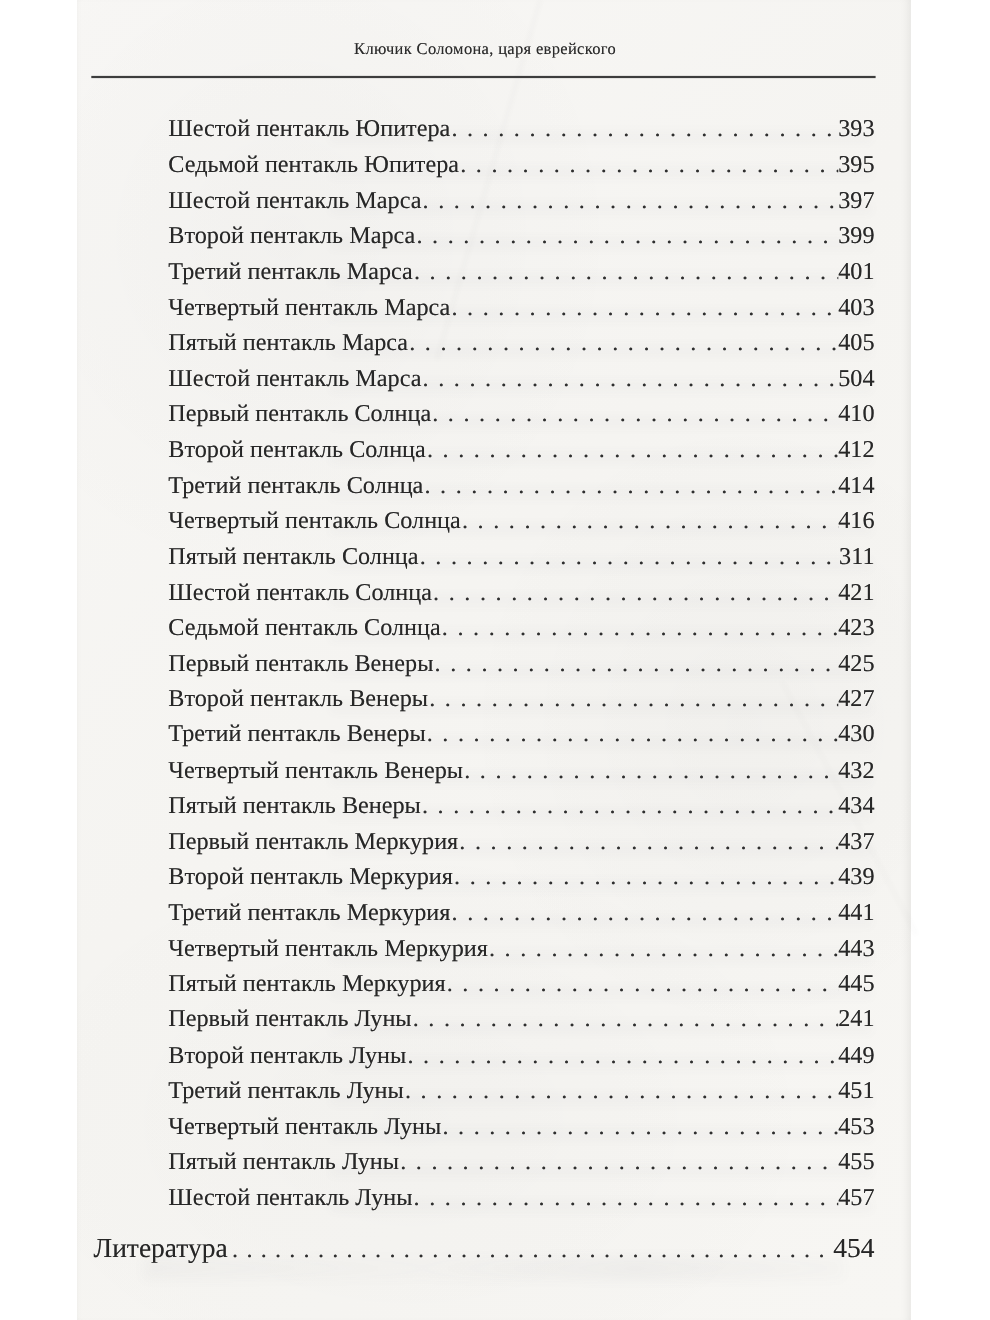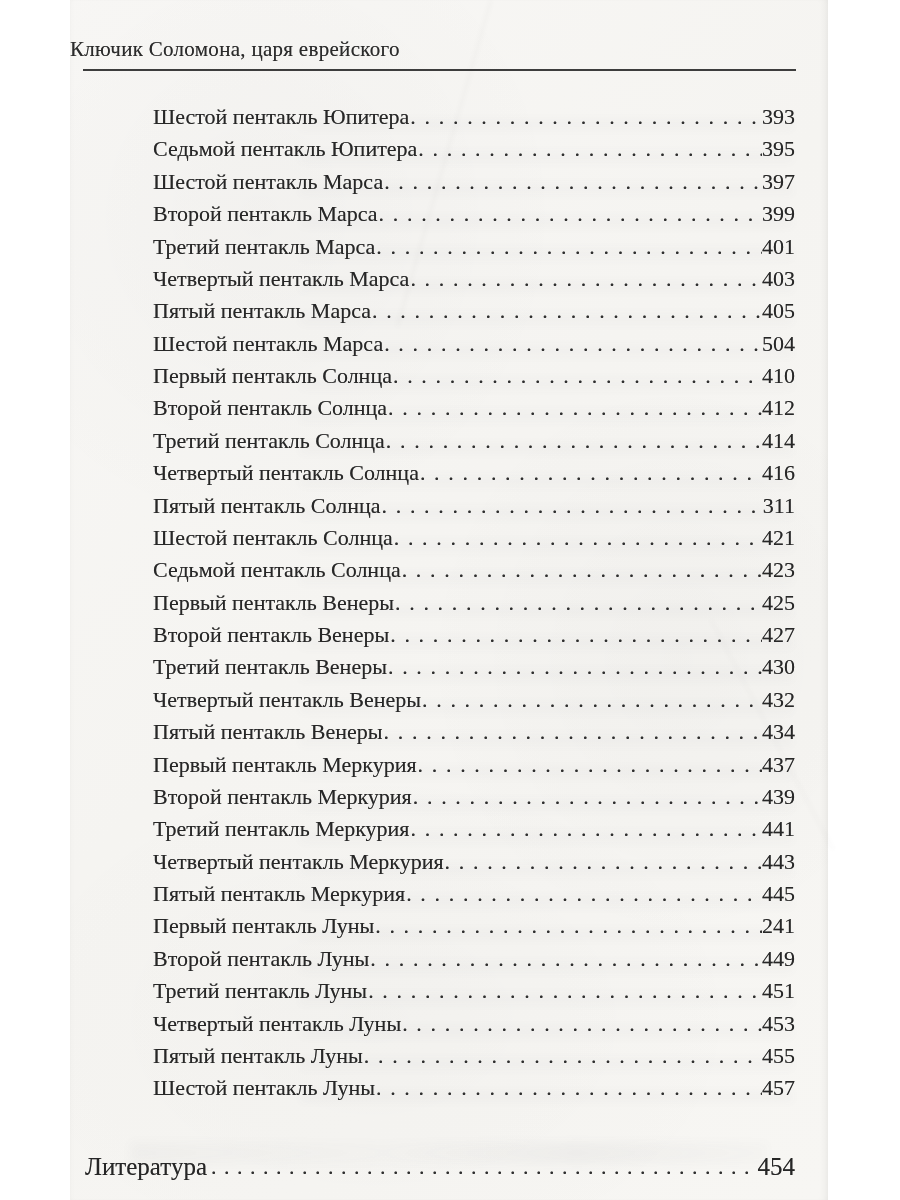--- a/index.html
+++ b/index.html
@@ -47,22 +47,22 @@
     filter:blur(2px);opacity:0.12;pointer-events:none;
   }
   .crease2{
     position:absolute;left:640px;top:620px;width:2px;height:260px;
     background:rgba(120,120,120,0.5);
     transform:rotate(-28deg);transform-origin:top;
     filter:blur(2px);opacity:0.10;pointer-events:none;
   }
   .running-head{
     position:absolute;top:37px;left:0;right:16px;
-    text-align:left;
-    font-size:21px;
+    text-align:center;
+    font-size:15px;
     letter-spacing:0.3px;
     color:#2b2b2b;
     text-shadow:0 0 0.5px rgba(45,45,45,0.55);
     white-space:nowrap;
   }
   .rule{
     position:absolute;top:69px;left:13px;right:32px;height:1.6px;
     background:#3d3d3d;
   }
   .toc{
@@ -82,21 +82,20 @@
     color:#2e2e2e;
     min-width:0;
   }
   .row .num,.lit-row .num{white-space:nowrap;}
   .lit-row{
     position:absolute;left:15px;right:33px;top:1121px;
     display:flex;align-items:center;
     font-size:25px;line-height:29px;
     color:#262626;
     text-shadow:0 0 0.5px rgba(45,45,45,0.5);
-    margin-top:31px;
   }
   .lit-row .t{white-space:nowrap;padding-right:4px;}
   .lit-row .dots{font-size:22px;letter-spacing:1px;}
 </style>
 </head>
 <body>
 
 <div class="photo">
   <div class="page">
     <div class="bleed"></div>

